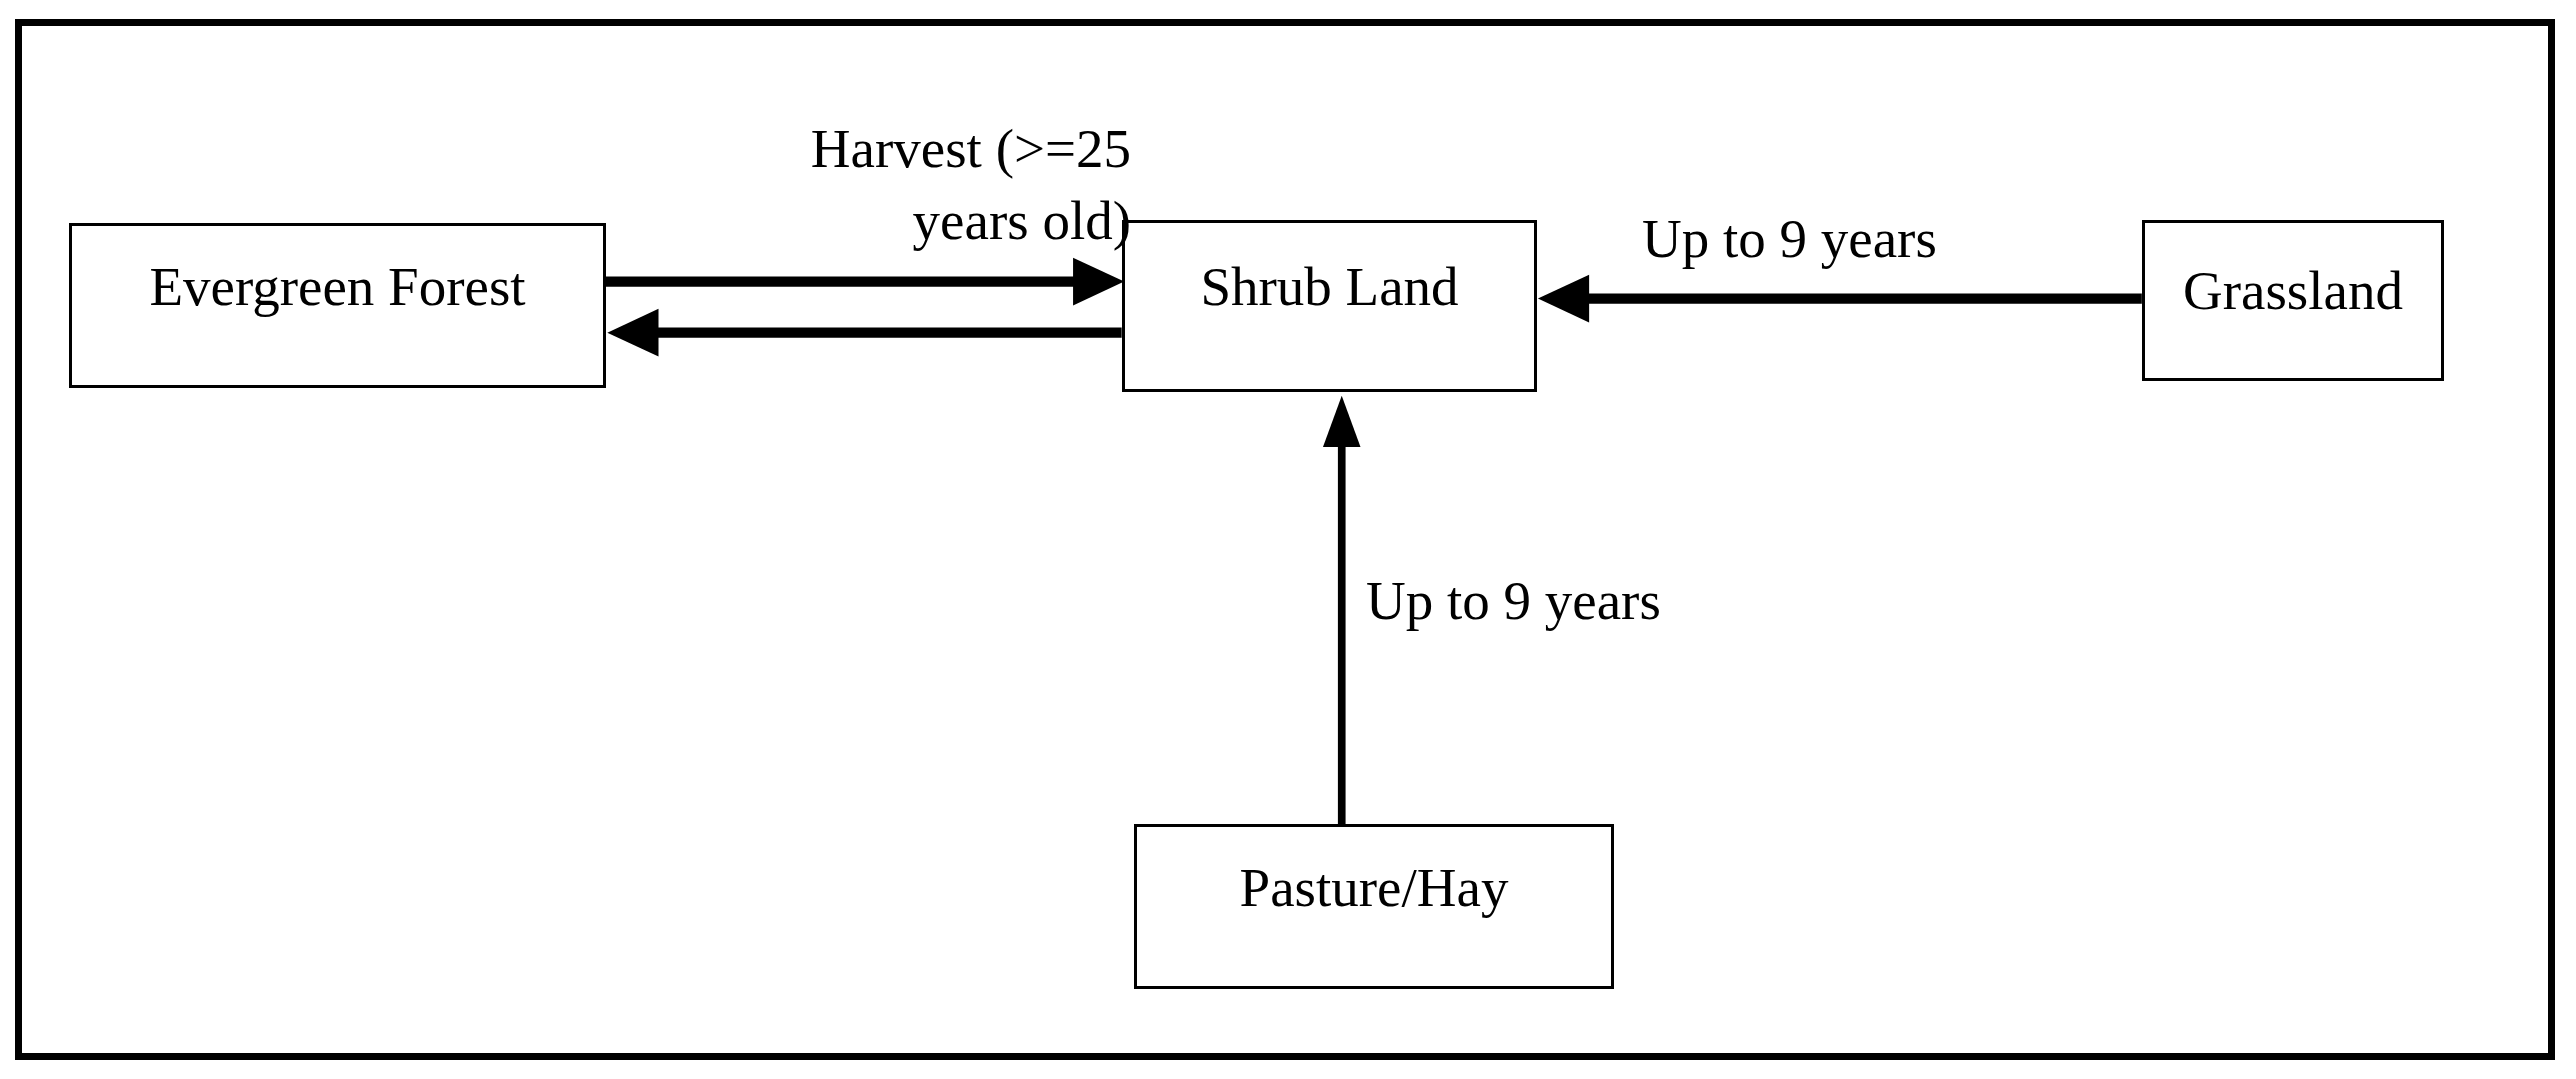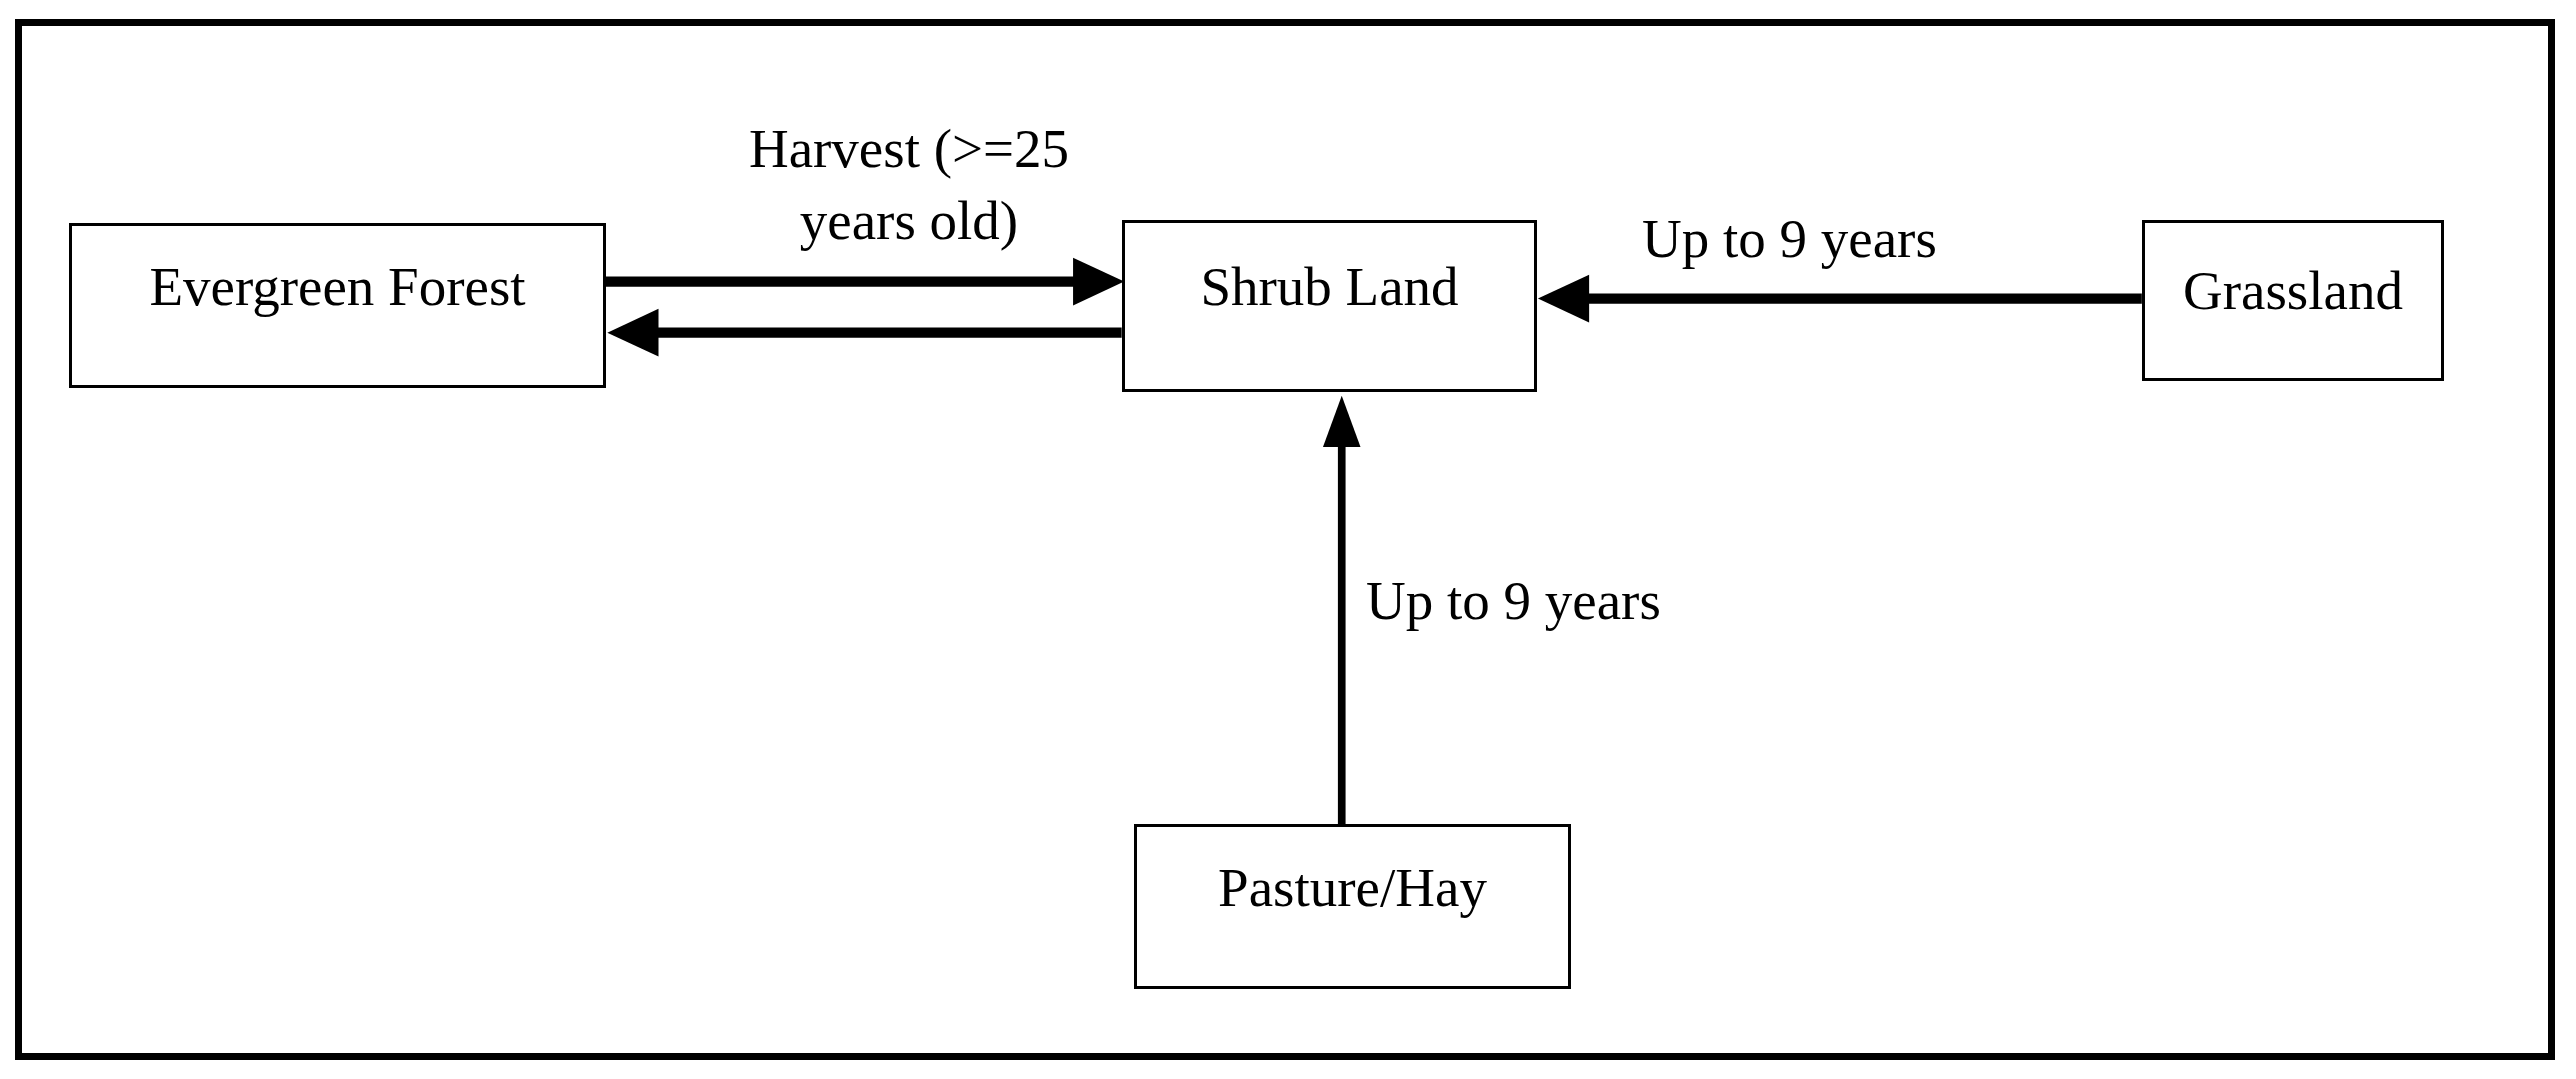--- a/index.html
+++ b/index.html
@@ -48,30 +48,30 @@
     align-items: center;
     justify-content: center;
     padding-bottom: 39px;
     font-size: 55px;
     line-height: 1;
     white-space: nowrap;
   }
   .node-evergreen { left: 69px;   top: 223px; width: 537px; height: 165px; }
   .node-shrub     { left: 1122px; top: 220px; width: 415px; height: 172px; }
   .node-grassland { left: 2142px; top: 220px; width: 302px; height: 161px; padding-bottom: 20.5px; }
-  .node-pasture   { left: 1134px; top: 824px; width: 437px; height: 165px; }
+  .node-pasture   { left: 1134px; top: 824px; width: 480px; height: 165px; }
 
   .edge-label {
     position: absolute;
     font-size: 55px;
     line-height: 72px;
     white-space: pre-line;
     color: #000000;
   }
-  .label-harvest { left: 687px;  top: 113px;  width: 444px; text-align: center; }
+  .label-harvest { left: 687px;  top: 113px;  width: 444px; text-align: right; }
   .label-after   { left: 693px;  top: 345px; }
   .label-grass   { left: 1642px; top: 203px; }
   .label-pasture { left: 1366px; top: 565px; }
 </style>
 </head>
 <body>
 
 <div class="canvas">
   <div class="frame"></div>
 

